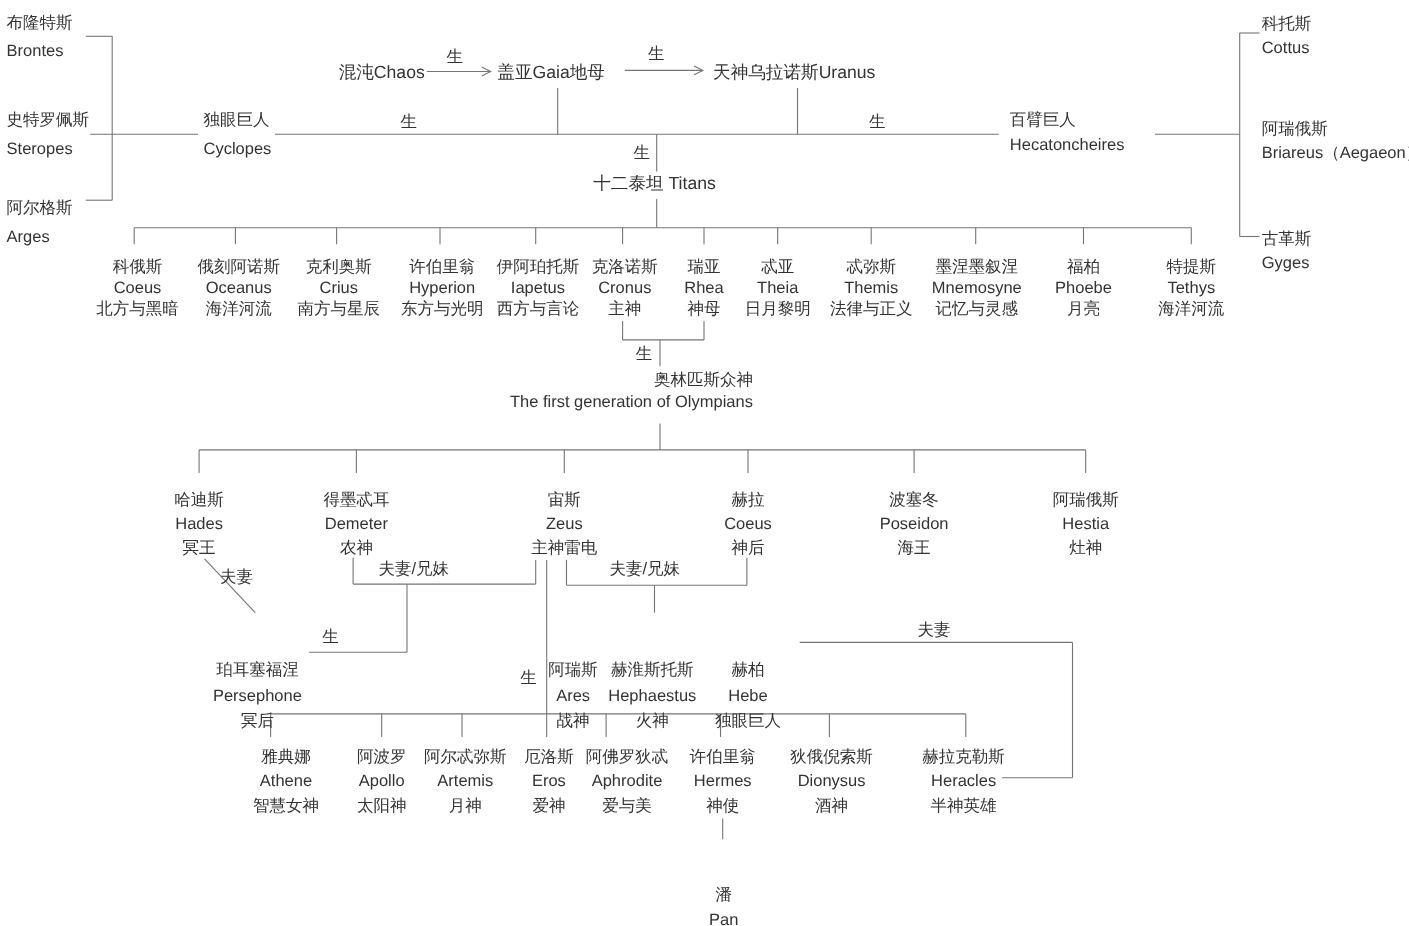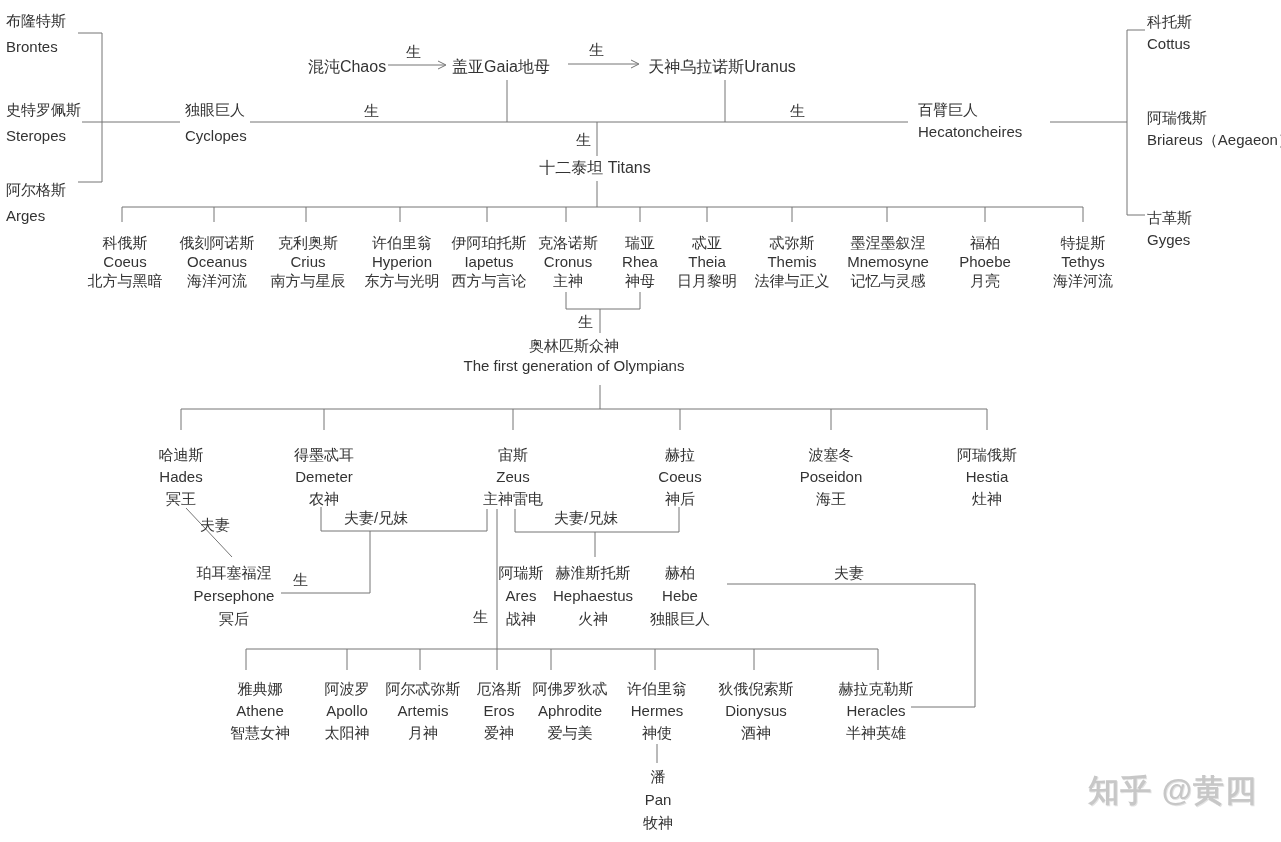--- a/index.html
+++ b/index.html
@@ -5,22 +5,22 @@
   html,body{margin:0;padding:0;background:#ffffff;}
   .stage{
     position:relative;width:1281px;height:842px;background:#ffffff;overflow:hidden;
     font-family:"Liberation Sans","DejaVu Sans",sans-serif;color:#333;
   }
   .stage svg{position:absolute;left:0;top:0;z-index:0;}
   .node{position:absolute;transform:translateX(-50%);text-align:center;
         font-size:15px;line-height:22px;white-space:nowrap;z-index:1;}
   .node.one{font-size:16px;line-height:19px;}
   .node.t3{line-height:19px;}
-  .node.g2{line-height:23px;}
-  .node.hdr{line-height:20px;}
+  .node.g2{line-height:23px;margin-top:37px;}
+  .node.hdr{line-height:20px;text-align:right;}
   .block{position:absolute;text-align:left;font-size:15px;line-height:26px;
          white-space:nowrap;z-index:1;}
   .block.r{line-height:22px;}
   .sm{position:absolute;font-size:15px;line-height:16px;white-space:nowrap;z-index:1;}
   .watermark{position:absolute;left:1042px;top:770px;width:215px;text-align:right;
     font-size:31px;font-weight:700;letter-spacing:1px;color:#c7c7c7;z-index:1;
     text-shadow:-1px -1px 0 rgba(255,255,255,.9),1px 1px 0 rgba(175,175,175,.35);}
   line,polyline{stroke:#757575;stroke-width:1;fill:none;}
 </style>
 </head>
@@ -346,15 +346,14 @@
       <div>Heracles</div>
       <div>半神英雄</div>
   </div>
 
   <div class="node g2" style="left:658px;top:765px">
     <div>潘</div>
       <div>Pan</div>
       <div>牧神</div>
   </div>
 
-  <div class="watermark">知乎 @黄四</div>
 
 </div>
 
 </body></html>

